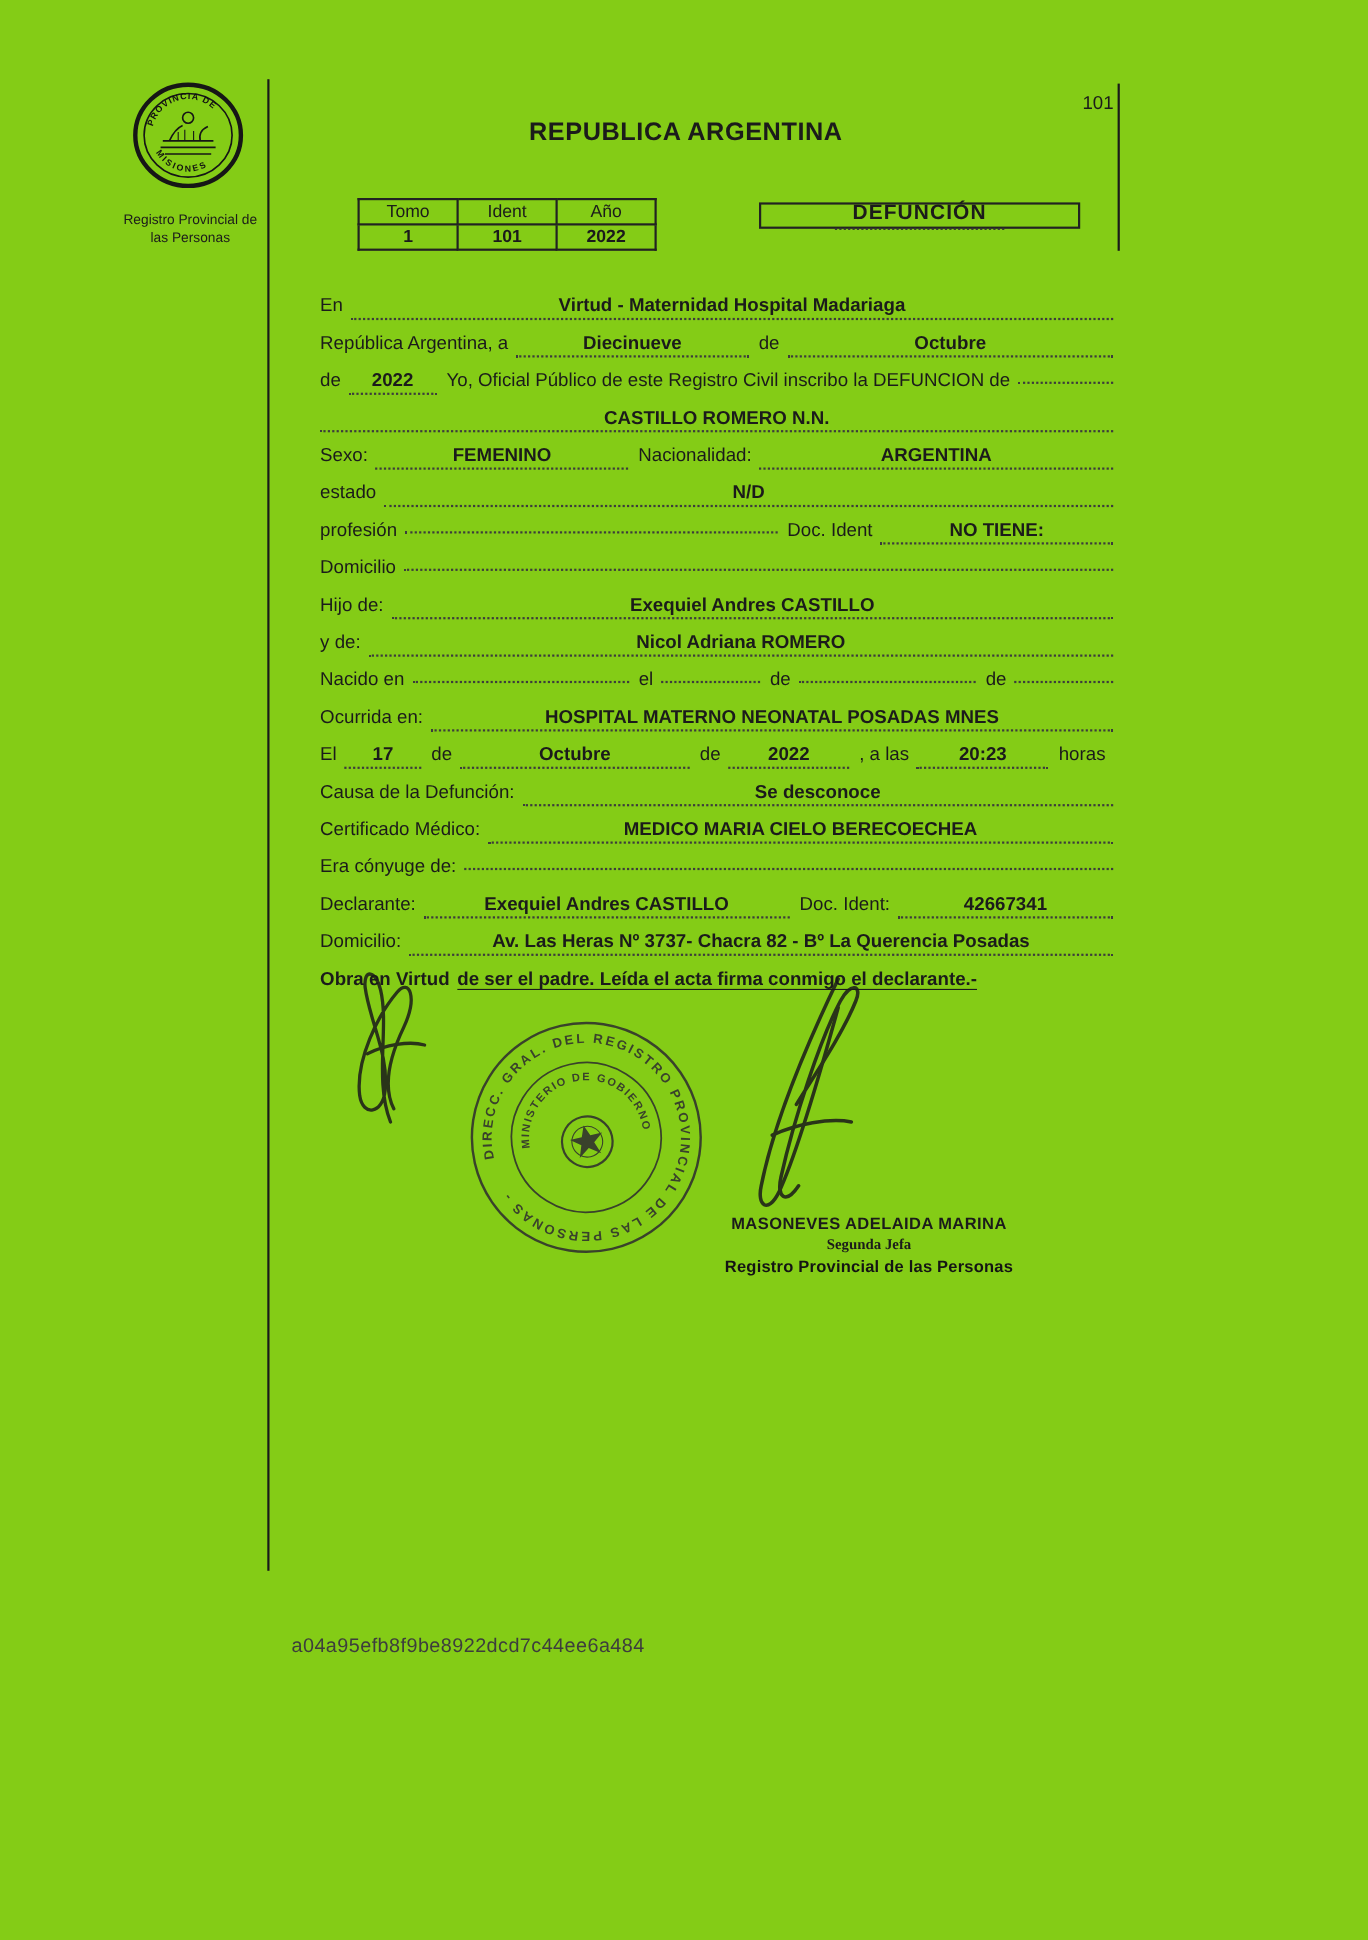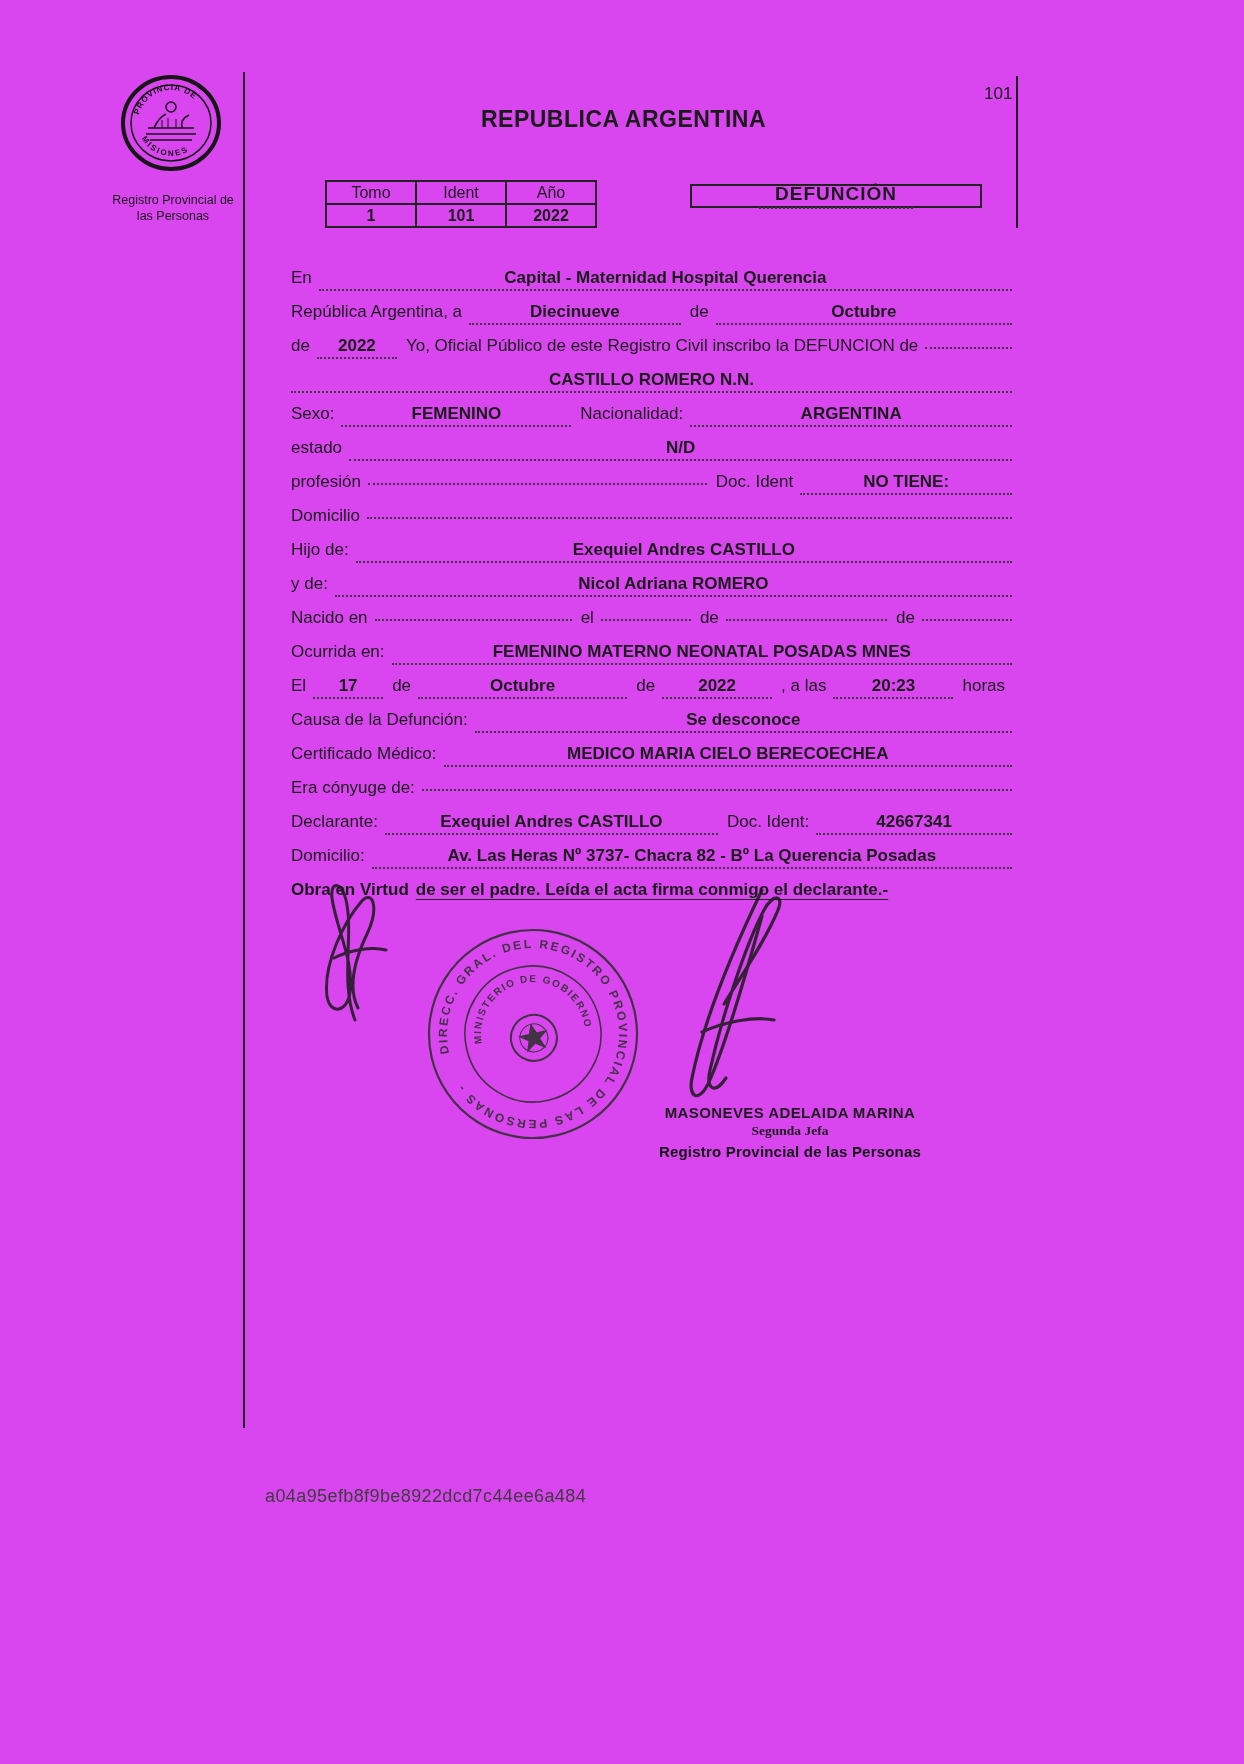--- a/index.html
+++ b/index.html
@@ -1,18 +1,18 @@
 <!DOCTYPE html>
 <html><head>
 <meta charset="utf-8">
 <style>
   * { margin:0; padding:0; box-sizing:border-box; }
   html,body { background:#ffffff; }
   .page {
-    position:relative; width:1244px; height:1764px; background:#d946ef;
+    position:relative; width:1244px; height:1764px; background:#84cc16;
     font-family:"Liberation Sans", sans-serif; color:#1b1b1b; overflow:hidden;
   }
   .page-number { position:absolute; left:984px; top:84px; font-size:17px; }
   .vline-left  { position:absolute; left:243px; top:72px; width:2px; height:1356px; background:#1a1a1a; }
   .vline-right { position:absolute; left:1016px; top:76px; width:2px; height:152px; background:#1a1a1a; }
   .title { position:absolute; left:245px; top:106px; width:757px; text-align:center;
            font-size:23px; font-weight:bold; letter-spacing:.5px; }
 
   .seal { position:absolute; left:118px; top:74px; }
   .seal-caption { position:absolute; left:92px; top:192px; width:162px; text-align:center;
@@ -106,21 +106,21 @@
     </table>
 
   <div class="def-box">
     <span>DEFUNCIÓN</span>
   </div>
 
   <div class="form">
 
     <div class="row">
       <span class="lbl">En</span>
-      <span class="fill">Capital - Maternidad Hospital Querencia</span>
+      <span class="fill">Virtud - Maternidad Hospital Madariaga</span>
     </div>
 
     <div class="row">
       <span class="lbl">República Argentina, a</span>
       <span class="fill">Diecinueve</span>
       <span class="lbl mid">de</span>
       <span class="fill f14">Octubre</span>
     </div>
 
     <div class="row">
@@ -174,21 +174,21 @@
       <span class="lbl mid">el</span>
       <span class="fill w90"></span>
       <span class="lbl mid">de</span>
       <span class="fill f18"></span>
       <span class="lbl mid">de</span>
       <span class="fill w90"></span>
     </div>
 
     <div class="row">
       <span class="lbl">Ocurrida en:</span>
-      <span class="fill">FEMENINO MATERNO NEONATAL POSADAS MNES</span>
+      <span class="fill">HOSPITAL MATERNO NEONATAL POSADAS MNES</span>
     </div>
 
     <div class="row">
       <span class="lbl">El</span>
       <span class="fill w70">17</span>
       <span class="lbl mid">de</span>
       <span class="fill f14">Octubre</span>
       <span class="lbl mid">de</span>
       <span class="fill w110">2022</span>
       <span class="lbl mid">, a las</span>

